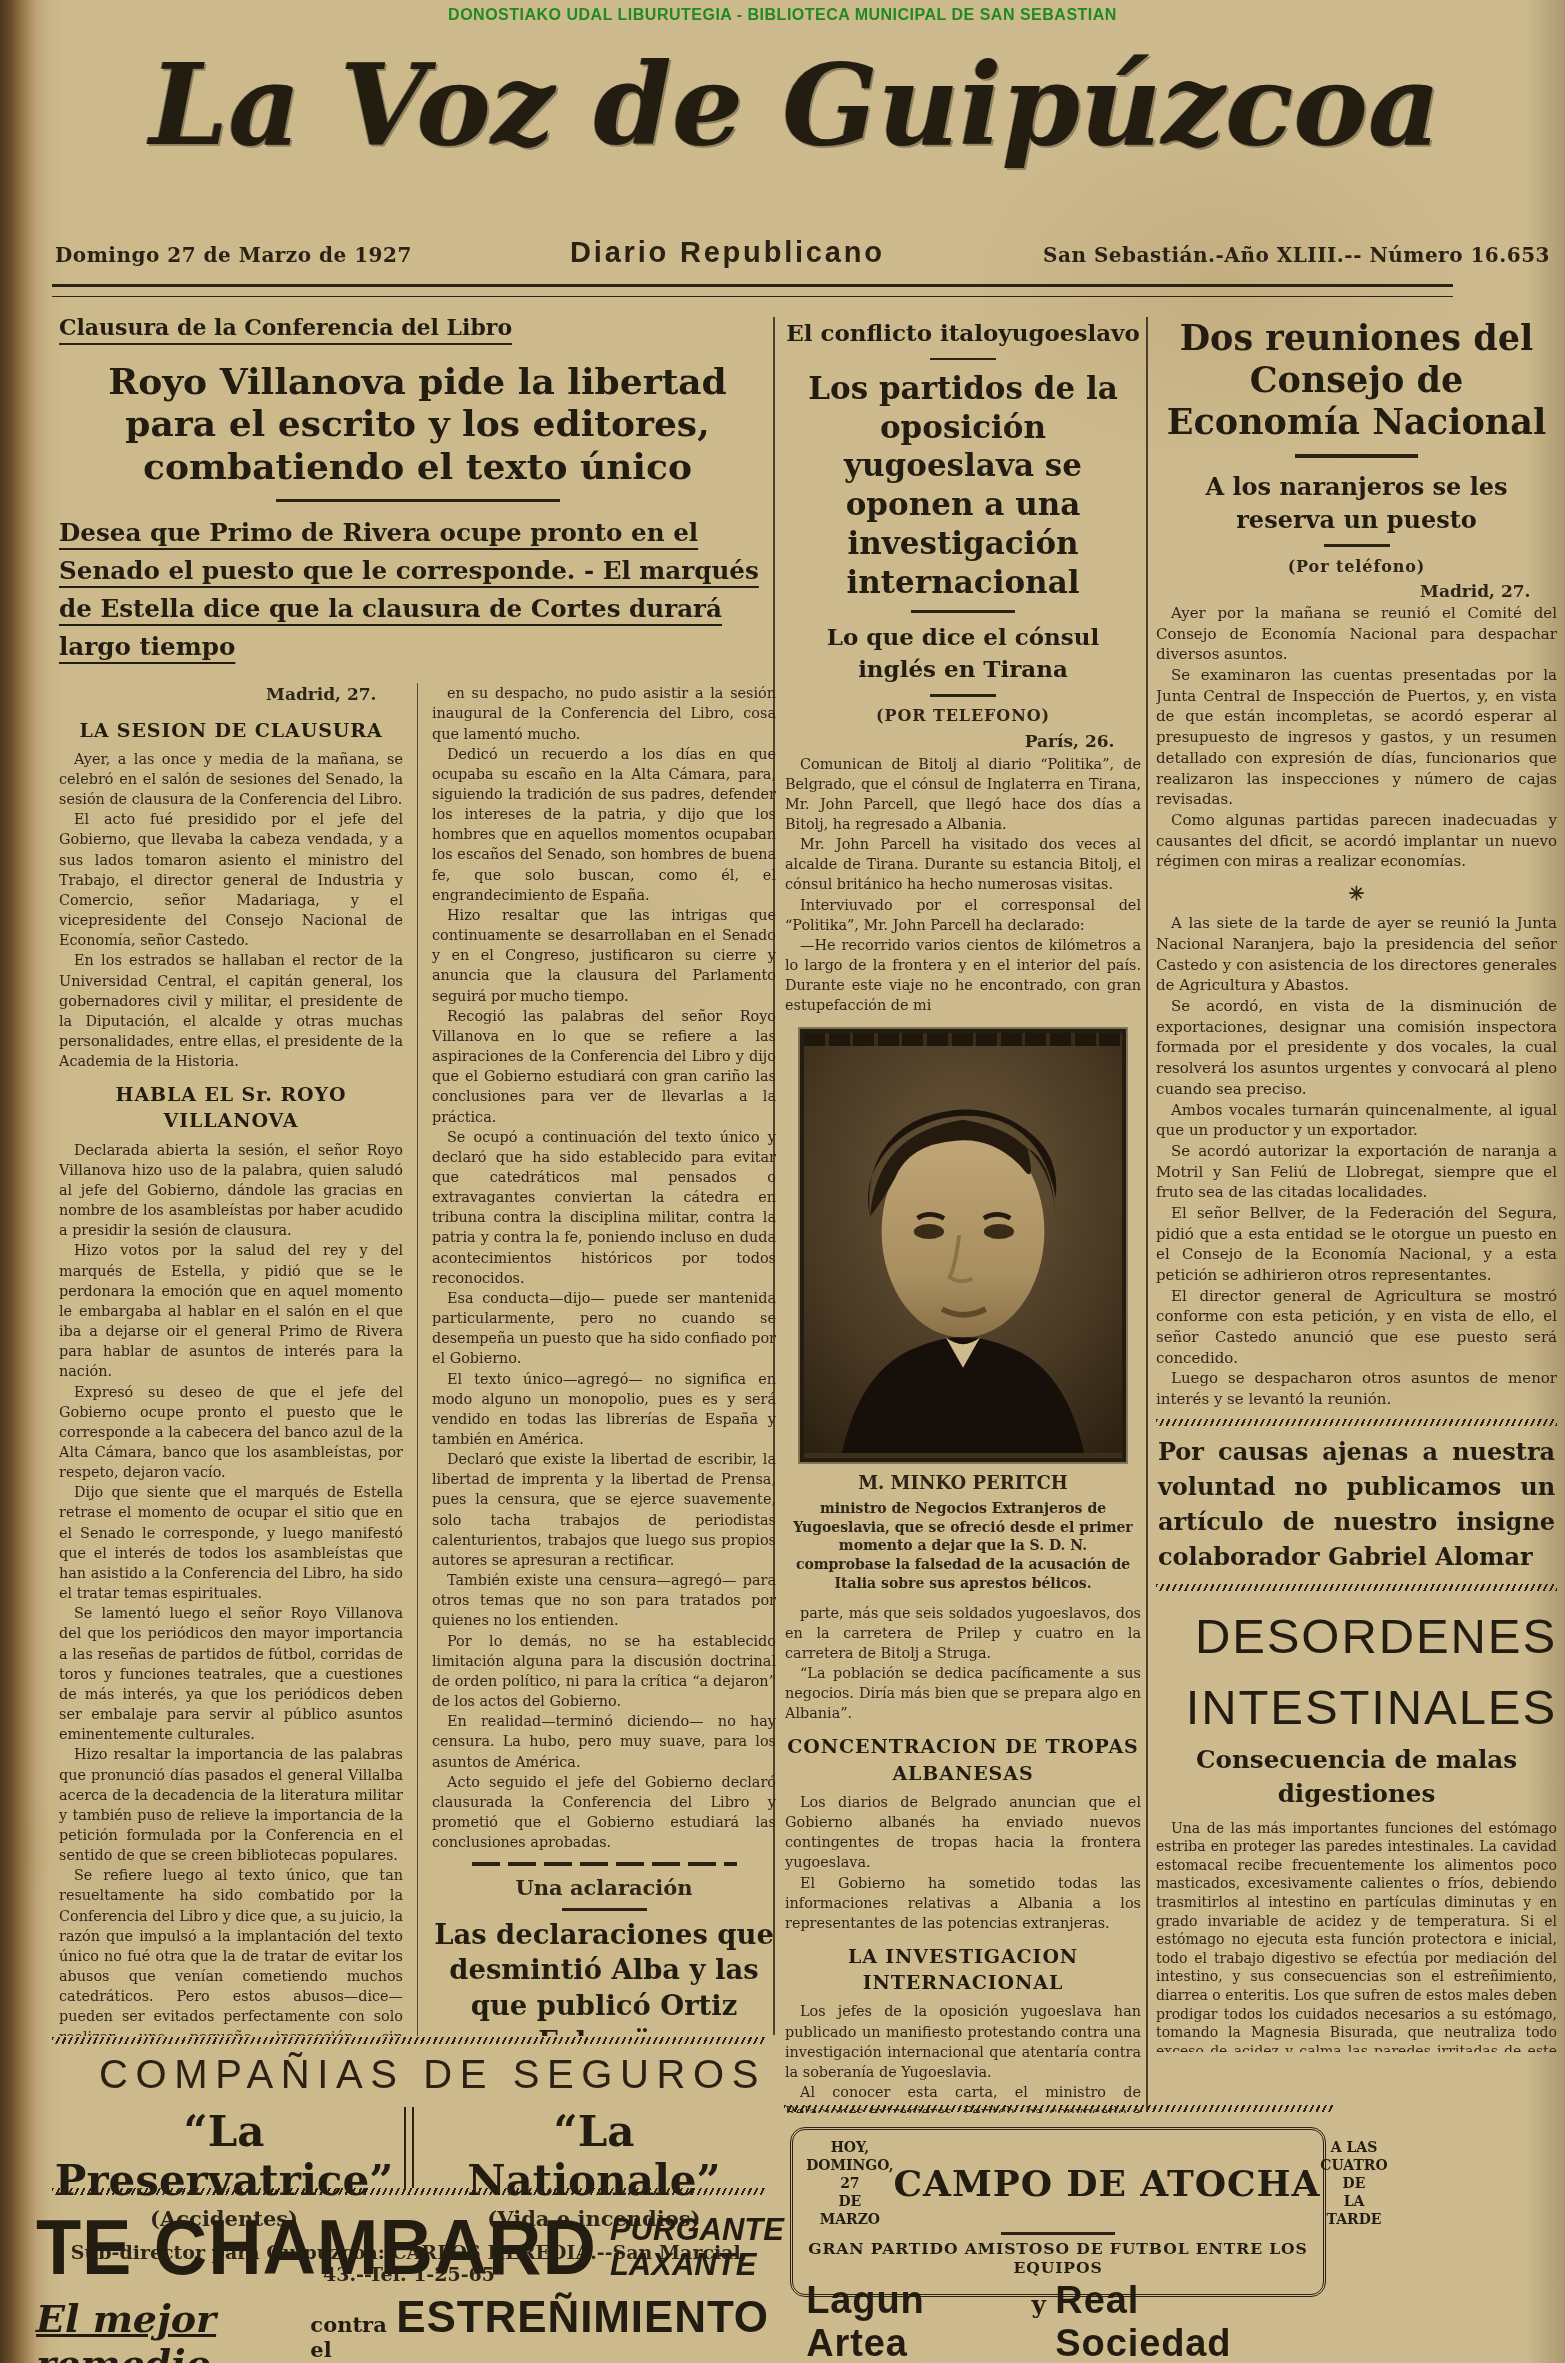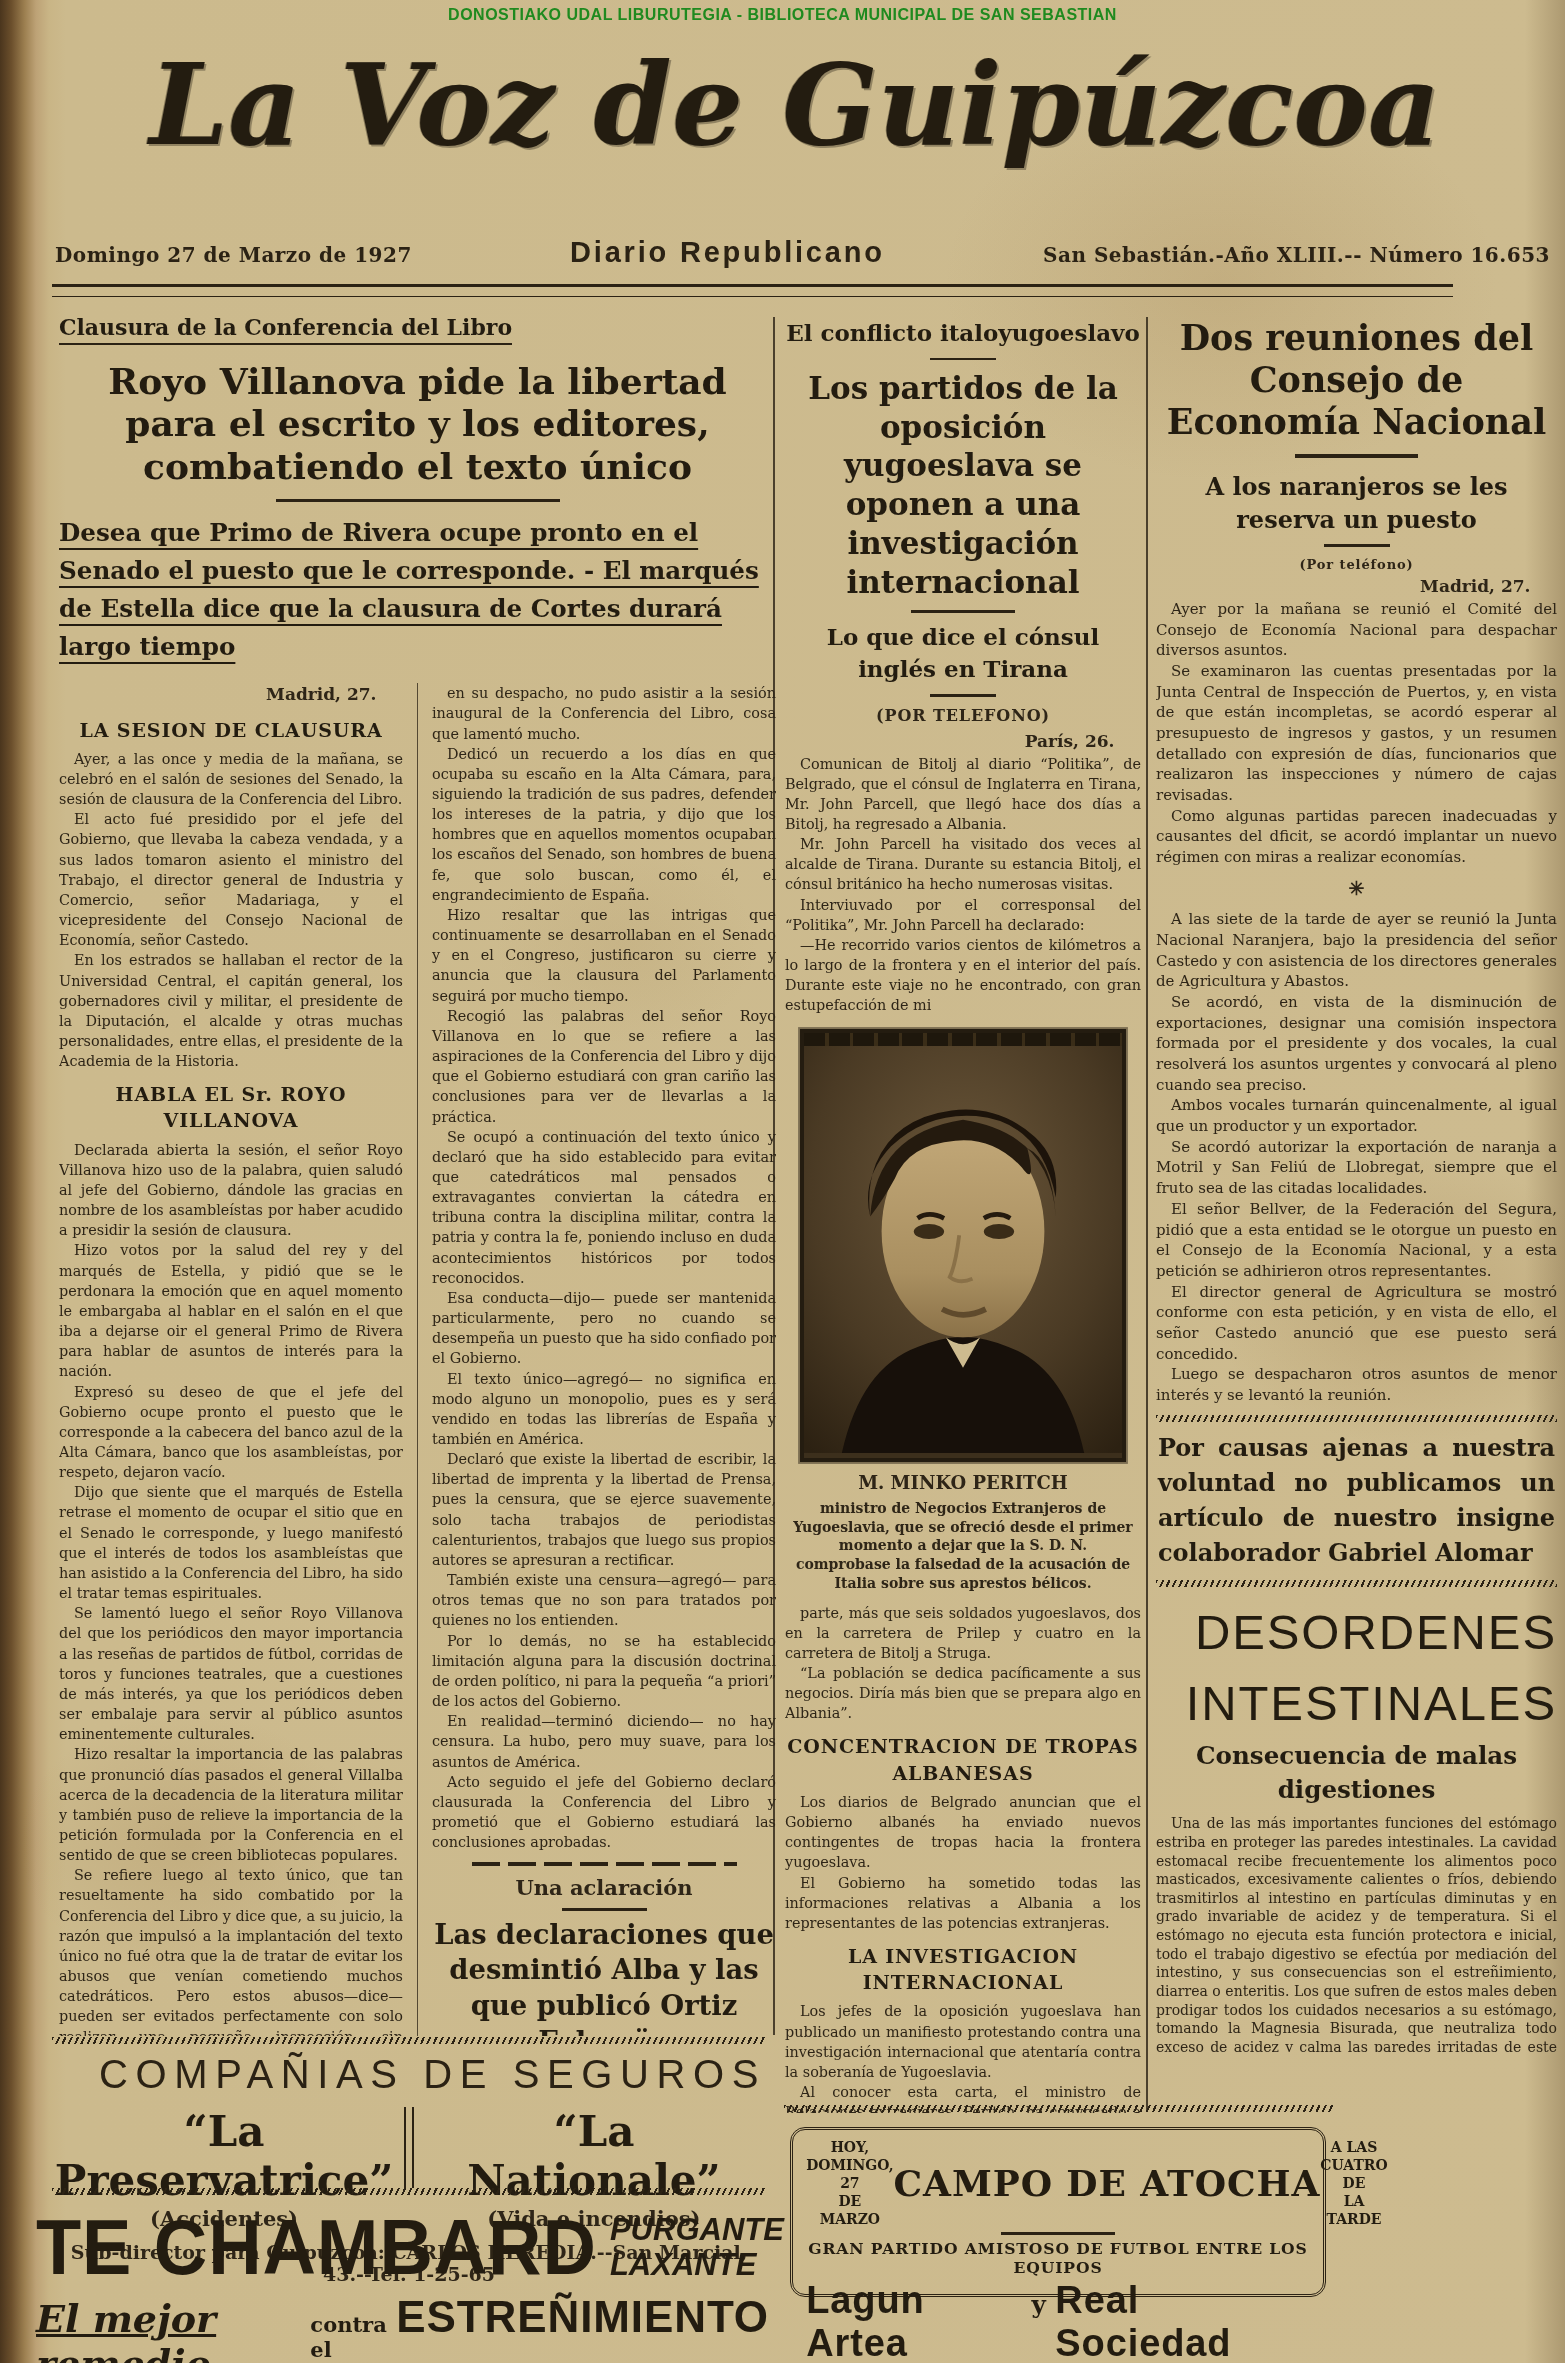--- a/index.html
+++ b/index.html
@@ -73,21 +73,21 @@
     box-shadow:0 0 0 1.9px rgba(43,34,20,.5);background:#3c2f1c;}
   .photo-top{height:13.2px;background:repeating-linear-gradient(90deg,#1e170c 0 21px,#3a2d18 21px 24.6px);}
   .cap-title{text-align:center;font-weight:bold;font-size:18px;margin-top:7.6px;}
   .cap-text{font-weight:bold;font-size:14px;line-height:1.35;text-align:center;margin:3.8px 5.7px 9.5px;}
 
   
   .right-col{position:absolute;left:1156px;top:317px;width:401px;height:1735px;overflow:hidden;
     font-size:15px;line-height:1.38;}
   .right-col .headline{font-size:35px;line-height:1.2;}
   .right-col .subhead{font-weight:bold;font-size:24px;text-align:center;color:#231c10;}
-  .right-col .byline{font-size:13px;}
+  .right-col .byline{font-size:16px;}
   .ornament{text-align:center;font-size:19px;font-weight:bold;margin:7.6px 0;}
   .notice{font-weight:bold;font-size:24px;line-height:1.45;text-align:justify;
     margin:9.5px 1.9px;color:#231c10;}
   .ad-des-title{font-family:"Liberation Sans",sans-serif;font-weight:normal;font-size:49px;
     letter-spacing:1.9px;text-align:right;line-height:1.05;margin-top:20px;color:#231c10;}
   .ad-des-sub{font-weight:bold;font-size:24.6px;text-align:center;margin:9.5px 0 7.6px;color:#231c10;}
   .ad-des-body{font-size:14px;line-height:1.33;text-align:justify;}
 
   
   .zz-a{position:absolute;left:52px;top:2037px;width:714px;}
@@ -176,21 +176,21 @@
         <div>
             <p class="para">en su despacho, no pudo asistir a la sesión inaugural de la Conferencia del Libro, cosa que lamentó mucho.</p>
             <p class="para">Dedicó un recuerdo a los días en que ocupaba su escaño en la Alta Cámara, para, siguiendo la tradición de sus padres, defender los intereses de la patria, y dijo que los hombres que en aquellos momentos ocupaban los escaños del Senado, son hombres de buena fe, que solo buscan, como él, el engrandecimiento de España.</p>
             <p class="para">Hizo resaltar que las intrigas que continuamente se desarrollaban en el Senado y en el Congreso, justificaron su cierre y anuncia que la clausura del Parlamento seguirá por mucho tiempo.</p>
             <p class="para">Recogió las palabras del señor Royo Villanova en lo que se refiere a las aspiraciones de la Conferencia del Libro y dijo que el Gobierno estudiará con gran cariño las conclusiones para ver de llevarlas a la práctica.</p>
             <p class="para">Se ocupó a continuación del texto único y declaró que ha sido establecido para evitar que catedráticos mal pensados o extravagantes conviertan la cátedra en tribuna contra la disciplina militar, contra la patria y contra la fe, poniendo incluso en duda acontecimientos históricos por todos reconocidos.</p>
             <p class="para">Esa conducta—dijo— puede ser mantenida particularmente, pero no cuando se desempeña un puesto que ha sido confiado por el Gobierno.</p>
             <p class="para">El texto único—agregó— no significa en modo alguno un monopolio, pues es y será vendido en todas las librerías de España y también en América.</p>
             <p class="para">Declaró que existe la libertad de escribir, la libertad de imprenta y la libertad de Prensa, pues la censura, que se ejerce suavemente, solo tacha trabajos de periodistas calenturientos, trabajos que luego sus propios autores se apresuran a rectificar.</p>
             <p class="para">También existe una censura—agregó— para otros temas que no son para tratados por quienes no los entienden.</p>
-            <p class="para">Por lo demás, no se ha establecido limitación alguna para la discusión doctrinal de orden político, ni para la pequeña “a priori” de los actos del Gobierno.</p>
+            <p class="para">Por lo demás, no se ha establecido limitación alguna para la discusión doctrinal de orden político, ni para la crítica “a dejaron” de los actos del Gobierno.</p>
             <p class="para">En realidad—terminó diciendo— no hay censura. La hubo, pero muy suave, para los asuntos de América.</p>
             <p class="para">Acto seguido el jefe del Gobierno declaró clausurada la Conferencia del Libro y prometió que el Gobierno estudiará las conclusiones aprobadas.</p>
           </div>
 
         <div class="acl-divider"></div>
         <div class="acl-kicker">Una aclaración</div>
         <div class="acl-rule"></div>
         <div class="acl-headline">Las declaraciones que desmintió Alba y las que publicó Ortiz Echagüe</div>
 
       </div>

